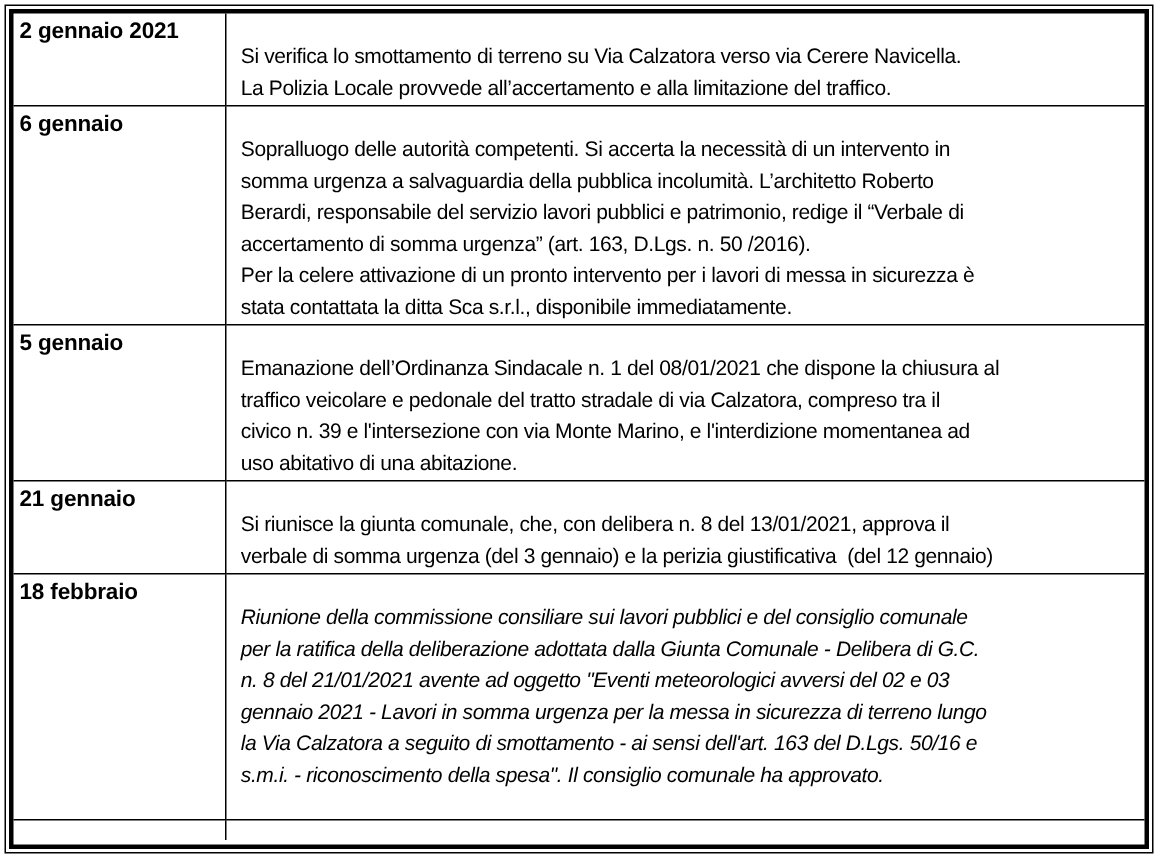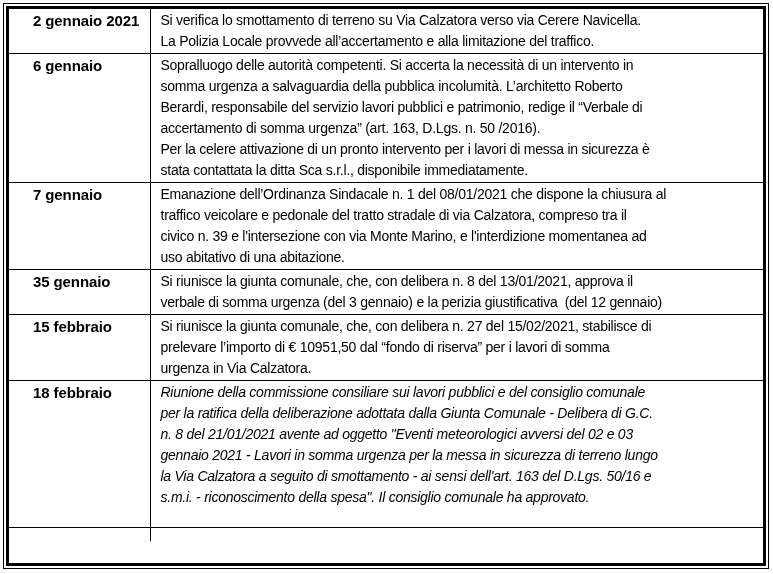--- a/index.html
+++ b/index.html
@@ -29,28 +29,28 @@
   }
   td {
     border: 1.5px solid #000;
     vertical-align: top;
   }
   td.date-cell {
     width: 141px;
     font-weight: bold;
     font-size: 15px;
     line-height: 21px;
-    padding: 1px 4px 1px 24px;
+    padding: 1px 4px 1px 4px;
     letter-spacing: -0.1px;
   }
   td.event-cell {
     font-size: 14px;
     line-height: 21px;
     letter-spacing: -0.25px;
-    padding: 1px 4px 1px 10px;
+    padding: 18px 4px 1px 10px;
     white-space: pre-wrap;
   }
   td.event-cell.extra-space { padding-bottom: 19px; font-style: italic; }
   tr.empty-row td { height: 13px; padding: 0; }
   .caret {
     display: inline-block;
     width: 1.5px;
     height: 17px;
     background: #000;
     vertical-align: -3px;
@@ -71,36 +71,30 @@
           <tr>
             <td class="date-cell">6 gennaio</td>
             <td class="event-cell">Sopralluogo delle autorità competenti. Si accerta la necessità di un intervento in
 somma urgenza a salvaguardia della pubblica incolumità. L’architetto Roberto
 Berardi, responsabile del servizio lavori pubblici e patrimonio, redige il “Verbale di
 accertamento di somma urgenza” (art. 163, D.Lgs. n. 50 /2016).
 Per la celere attivazione di un pronto intervento per i lavori di messa in sicurezza è
 stata contattata la ditta Sca s.r.l., disponibile immediatamente.</td>
           </tr>
           <tr>
-            <td class="date-cell">7 gennaio</td>
+            <td class="date-cell">5 gennaio</td>
             <td class="event-cell">Emanazione dell’Ordinanza Sindacale n. 1 del 08/01/2021 che dispone la chiusura al
 traffico veicolare e pedonale del tratto stradale di via Calzatora, compreso tra il
 civico n. 39 e l'intersezione con via Monte Marino, e l'interdizione momentanea ad
 uso abitativo di una abitazione.</td>
           </tr>
           <tr>
-            <td class="date-cell">35 gennaio</td>
+            <td class="date-cell">21 gennaio</td>
             <td class="event-cell">Si riunisce la giunta comunale, che, con delibera n. 8 del 13/01/2021, approva il
 verbale di somma urgenza (del 3 gennaio) e la perizia giustificativa  (del 12 gennaio)</td>
-          </tr>
-          <tr>
-            <td class="date-cell">15 febbraio</td>
-            <td class="event-cell">Si riunisce la giunta comunale, che, con delibera n. 27 del 15/02/2021, stabilisce di
-prelevare l’importo di € 10951,50 dal “fondo di riserva” per i lavori di somma
-urgenza in Via Calzatora.</td>
           </tr>
           <tr>
             <td class="date-cell">18 febbraio</td>
             <td class="event-cell extra-space">Riunione della commissione consiliare sui lavori pubblici e del consiglio comunale
 per la ratifica della deliberazione adottata dalla Giunta Comunale - Delibera di G.C.
 n. 8 del 21/01/2021 avente ad oggetto "Eventi meteorologici avversi del 02 e 03
 gennaio 2021 - Lavori in somma urgenza per la messa in sicurezza di terreno lungo
 la Via Calzatora a seguito di smottamento - ai sensi dell'art. 163 del D.Lgs. 50/16 e
 s.m.i. - riconoscimento della spesa". Il consiglio comunale ha approvato.</td>
           </tr>

